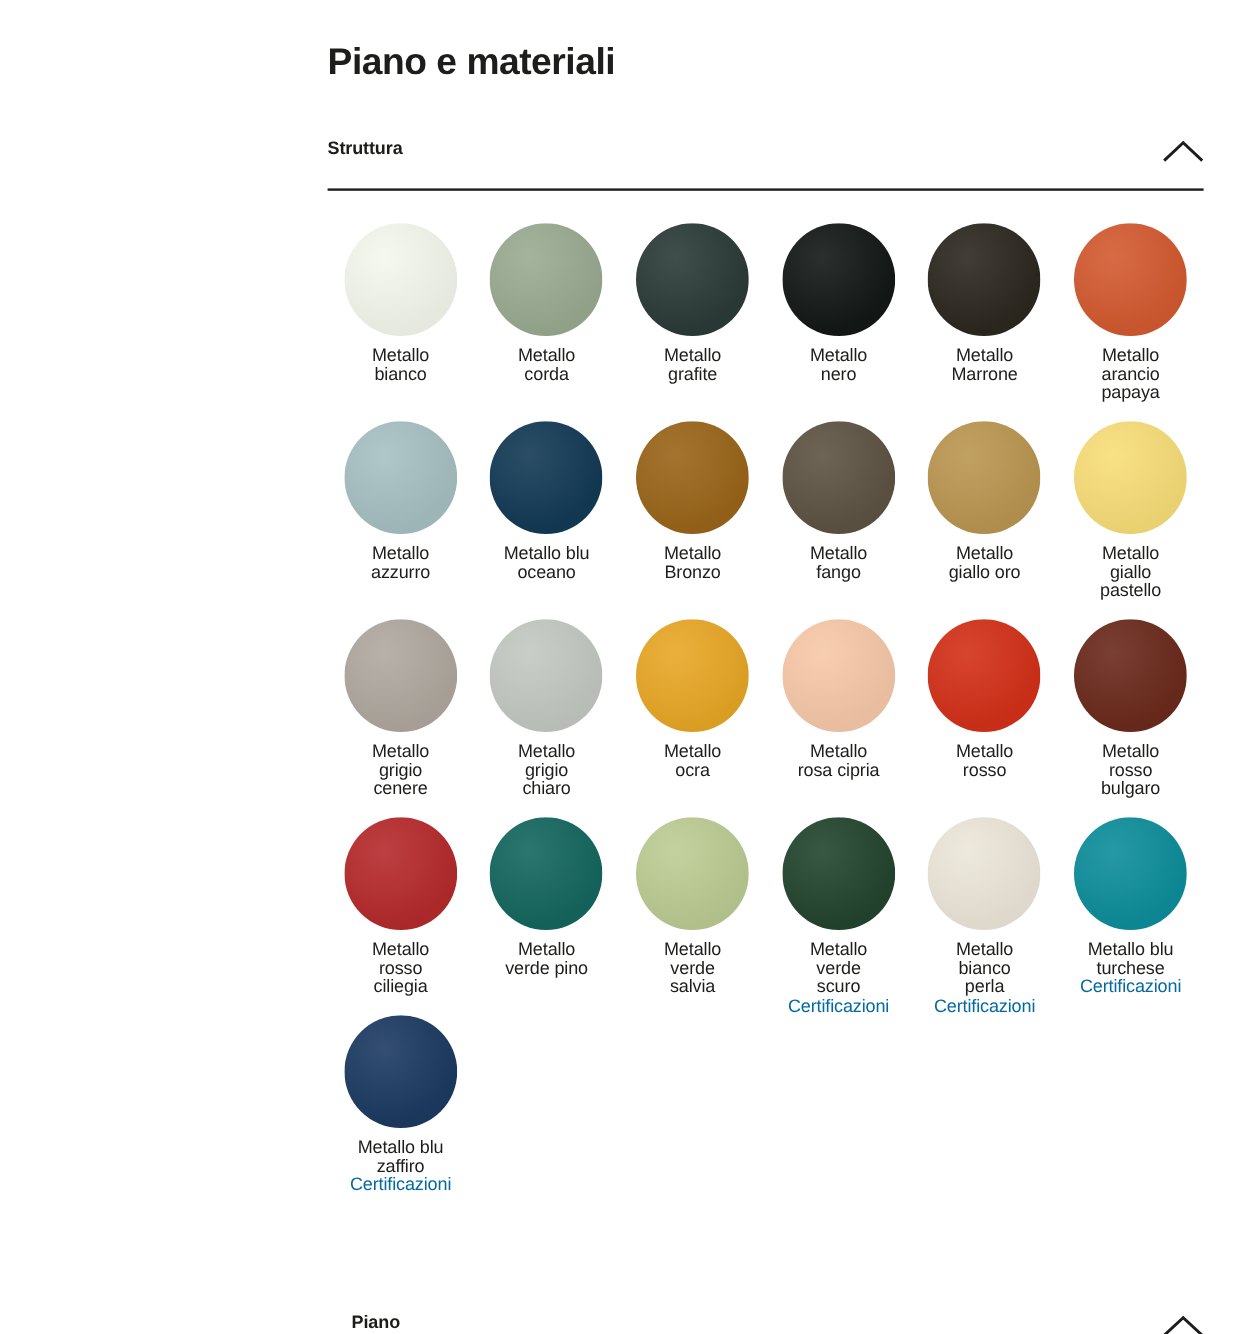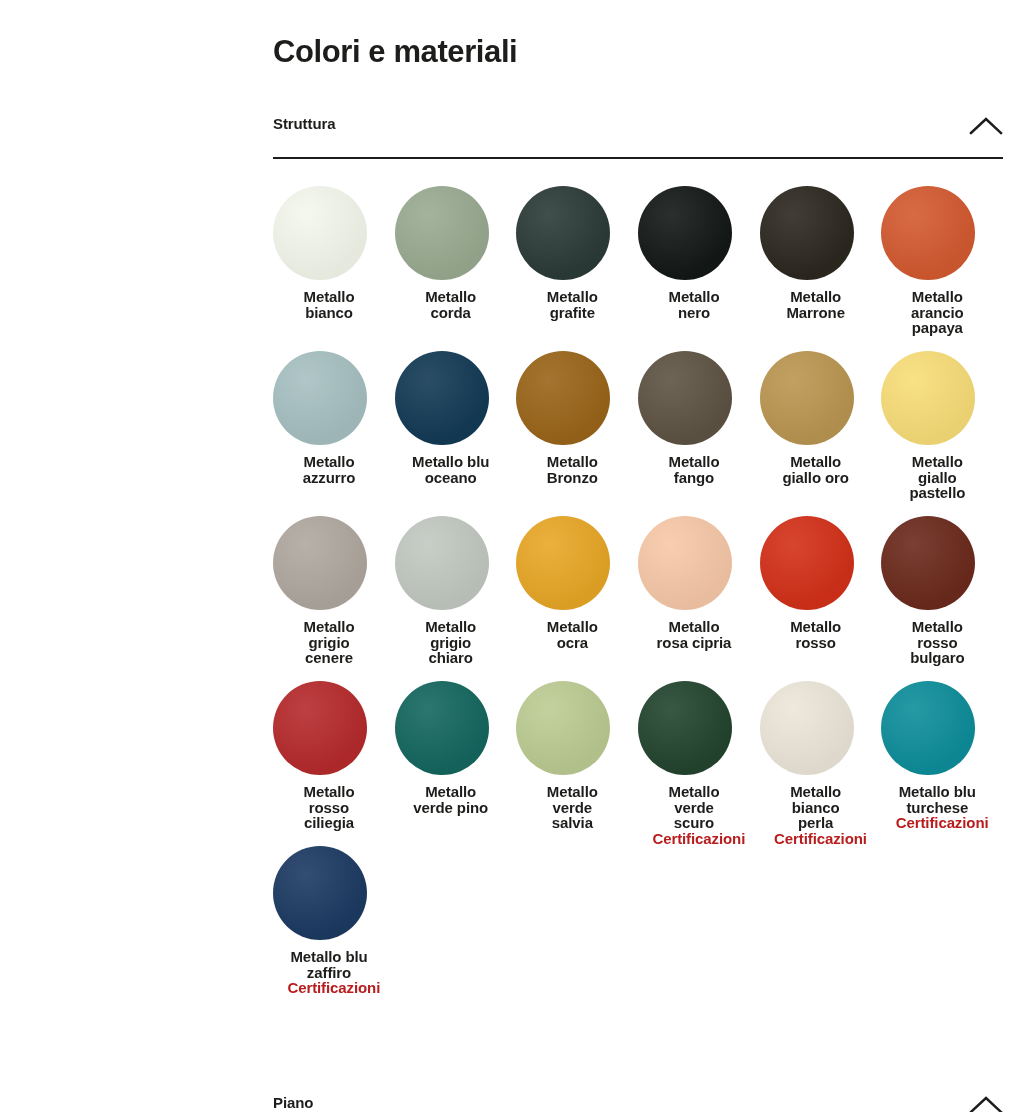--- a/index.html
+++ b/index.html
@@ -68,23 +68,23 @@
     display: grid;
     grid-template-columns: repeat(6, 1fr);
     column-gap: 0px;
     row-gap: 0px;
     padding-top: 27px;
   }
 
   .swatch-cell {
     display: flex;
     flex-direction: column;
+    align-items: center;
     width: 100%;
     cursor: pointer;
-    font-weight: bold;
   }
 
   .swatch-dot {
     width: 94px;
     height: 94px;
     border-radius: 50%;
     flex: 0 0 auto;
     background-repeat: repeat;
   }
 
@@ -96,21 +96,21 @@
     color: #1d1d1b;
     letter-spacing: -0.1px;
     white-space: pre-line;
     max-width: 112px;
   }
 
   .swatch-cert {
     font-size: 15px;
     line-height: 15.6px;
     text-align: center;
-    color: #b91c1c;
+    color: #0369a1;
     letter-spacing: -0.1px;
   }
 
   
   .grid-row {
     display: grid;
     grid-template-columns: repeat(6, 1fr);
     align-items: start;
     height: 165px;
   }
@@ -121,29 +121,30 @@
     top: 1094px;
     width: 730px;
     display: flex;
     align-items: flex-start;
     justify-content: space-between;
     cursor: pointer;
   }
   .bottom-accordion .accordion-title {
     font-size: 15px;
     font-weight: bold;
+    margin-left: 20px;
   }
   .bottom-accordion .chev { margin-bottom: 0; }
 </style>
 </head>
 <body>
 
 <div class="page">
 
-  <h1 class="page-title">Colori e materiali</h1>
+  <h1 class="page-title">Piano e materiali</h1>
 
   <div class="accordion">
     <div class="accordion-header">
       <span class="accordion-title">Struttura</span>
       <span class="chev">
         <svg width="34" height="22" viewBox="0 0 34 22" aria-hidden="true">
           <polyline points="2,18 17,4 32,18" fill="none" stroke="#1d1d1b" stroke-width="2.4" stroke-linecap="square" stroke-linejoin="miter"></polyline>
         </svg>
       </span>
     </div>

